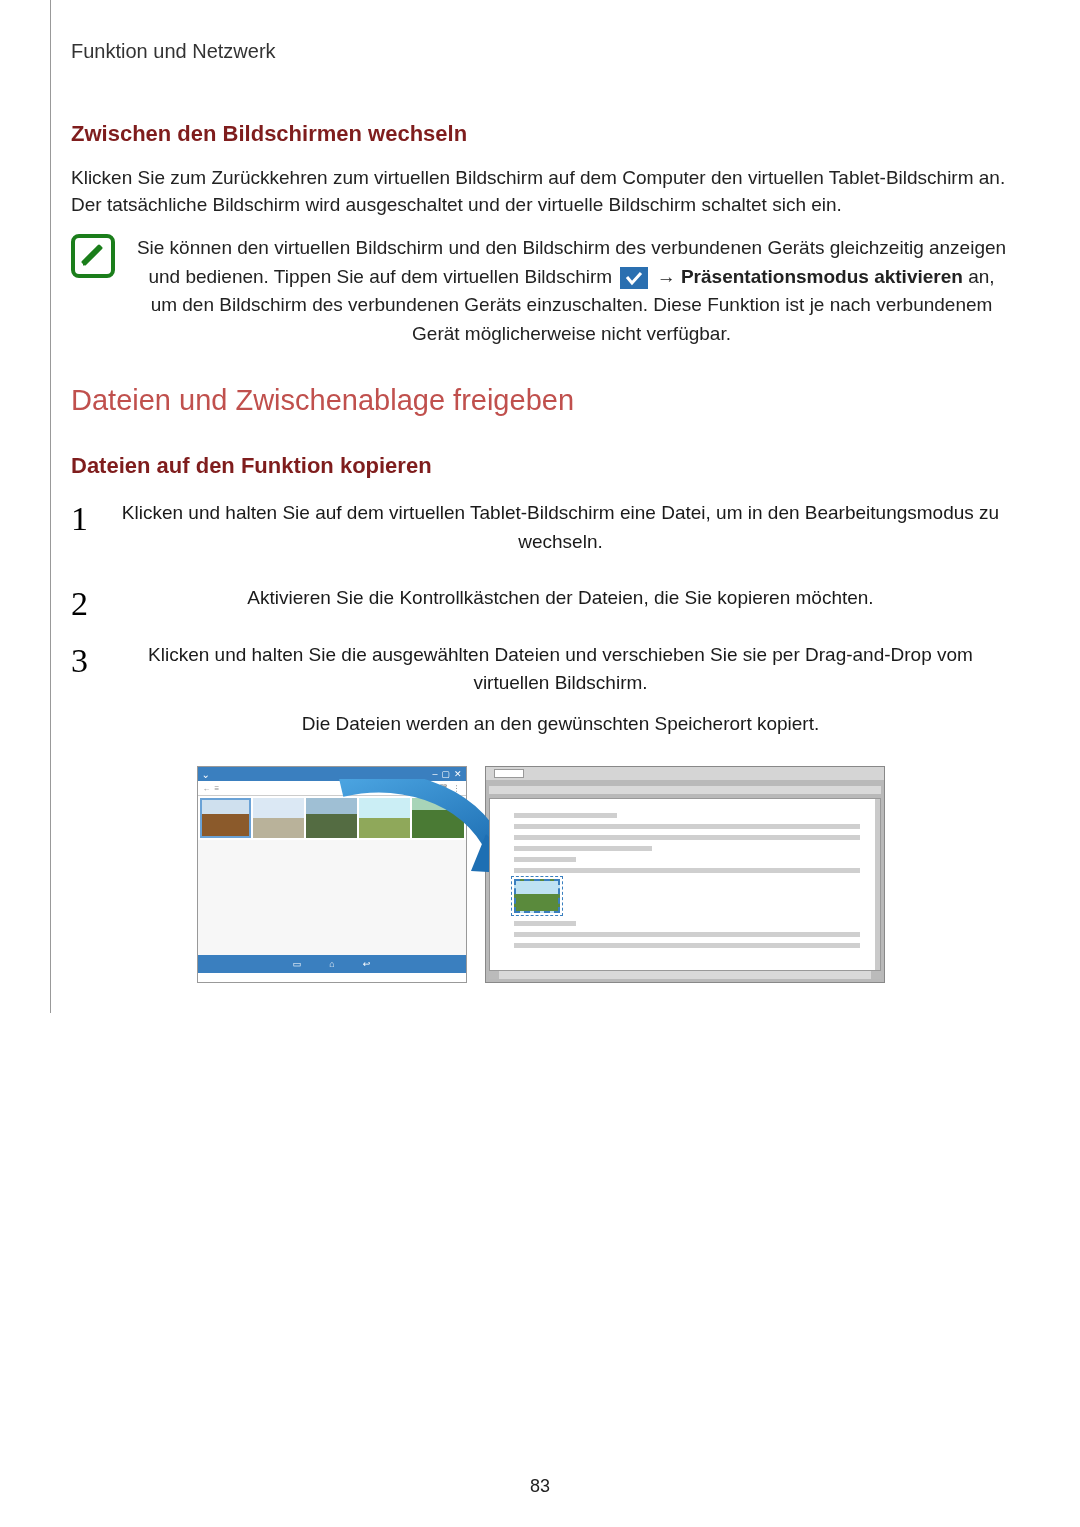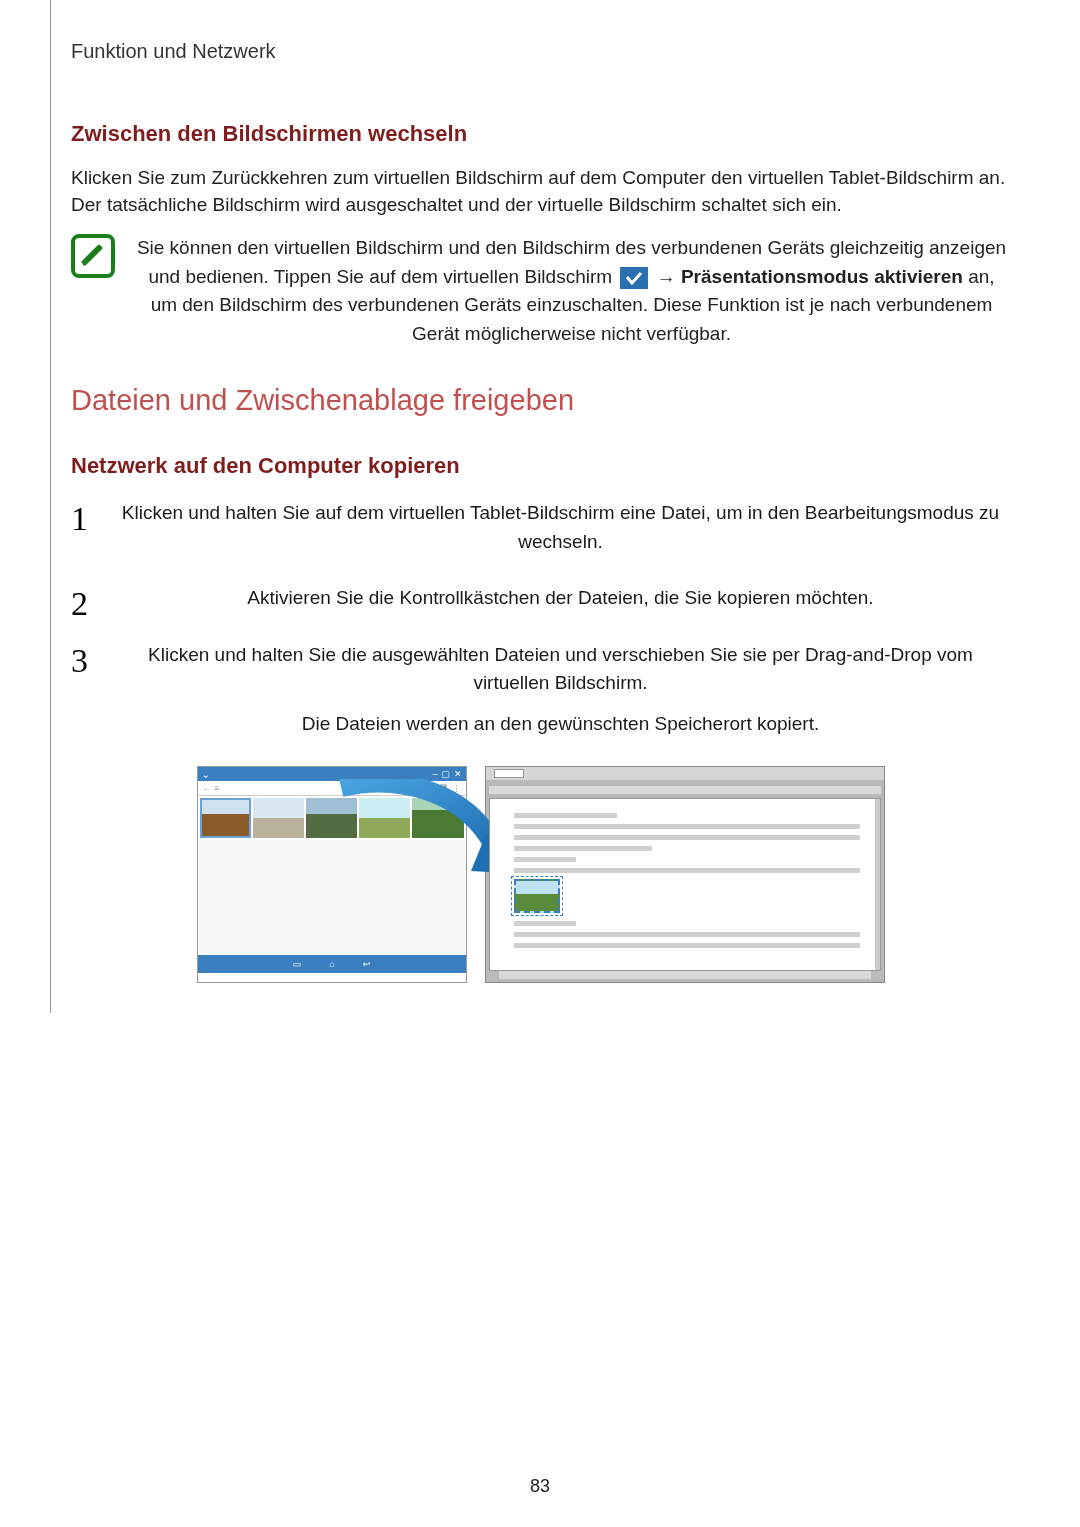--- a/index.html
+++ b/index.html
@@ -232,21 +232,21 @@
       <span class="inline-icon">
         <svg width="22" height="18" viewBox="0 0 22 18">
             <polyline points="4,8 9,14 18,4" stroke="#fff" stroke-width="3" fill="none"></polyline>
           </svg>
       </span>
       <span> → </span><b>Präsentationsmodus aktivieren</b><span> an, um den Bildschirm des verbundenen Geräts einzuschalten. Diese Funktion ist je nach verbundenem Gerät möglicherweise nicht verfügbar.</span>
     </div>
   </div>
 
   <h2 class="section">Dateien und Zwischenablage freigeben</h2>
-  <h3 class="sub">Netzwerk auf den Computer kopieren</h3>
+  <h3 class="sub">Dateien auf den Funktion kopieren</h3>
 
   <ol class="steps">
     <li><span>Klicken und halten Sie auf dem virtuellen Tablet-Bildschirm eine Datei, um in den Bearbeitungsmodus zu wechseln.</span></li>
     <li><span>Aktivieren Sie die Kontrollkästchen der Dateien, die Sie kopieren möchten.</span></li>
     <li>
       <span>Klicken und halten Sie die ausgewählten Dateien und verschieben Sie sie per Drag-and-Drop vom virtuellen Bildschirm.</span>
       <div class="indented">Die Dateien werden an den gewünschten Speicherort kopiert.</div>
     </li>
   </ol>
 

